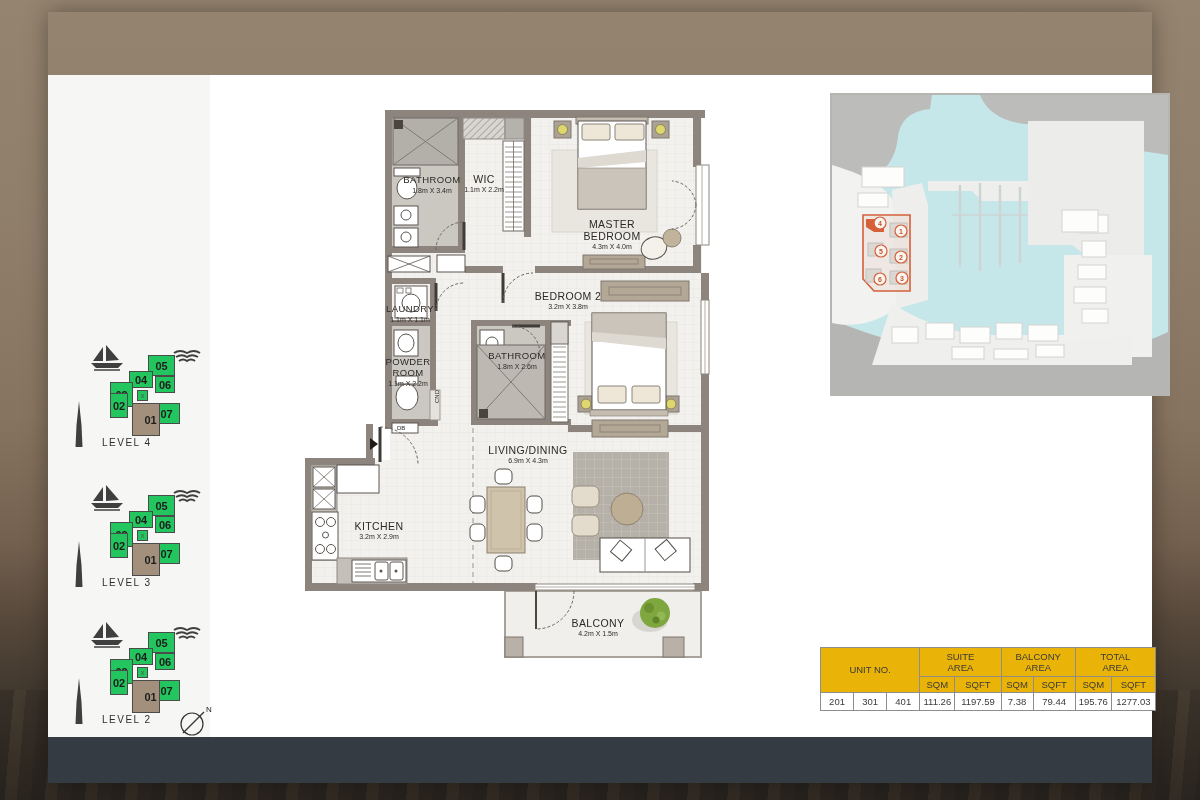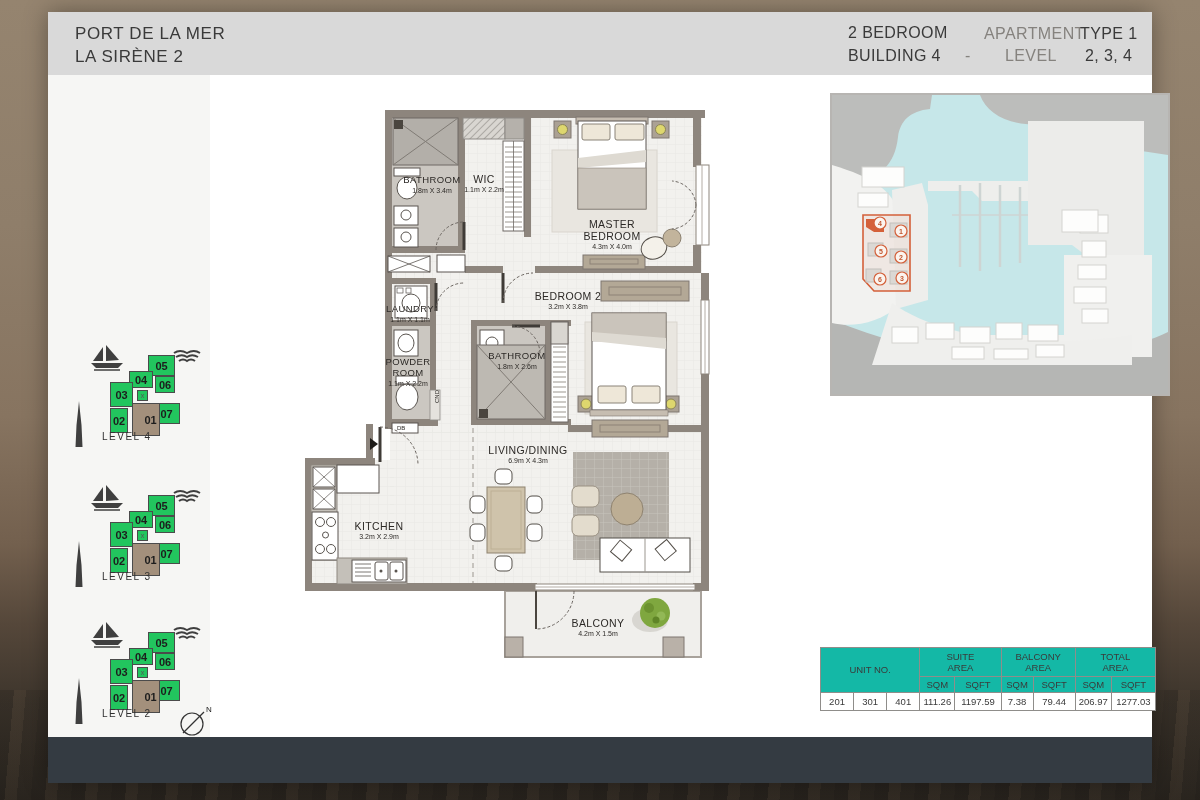--- a/index.html
+++ b/index.html
@@ -13,70 +13,57 @@
   .hdr{position:absolute;left:0;top:0;width:100%;height:63px;background:#d9d9d9;}
   .body{position:absolute;left:0;top:63px;width:100%;height:662px;background:#ffffff;}
   .sidebar{position:absolute;left:0;top:0;width:162px;height:100%;background:#f6f6f4;}
   .footer{position:absolute;left:0;bottom:0;width:100%;height:46px;background:#343b42;}
   
   .title{position:absolute;left:27px;top:10px;font-size:17px;letter-spacing:.6px;line-height:1.38;color:#3a3a3a;}
   .hr-lbl{position:absolute;font-size:16px;letter-spacing:.4px;white-space:nowrap;}
   .muted{color:#85827e;}
   
   .lvl{position:absolute;left:14px;width:150px;height:122px;}
-  .lvl .cap{position:absolute;left:40px;top:88px;font-size:10px;letter-spacing:1.5px;color:#2f2f2f;}
+  .lvl .cap{position:absolute;left:40px;top:94px;font-size:10px;letter-spacing:1.5px;color:#2f2f2f;}
   .fp{position:absolute;left:48px;top:10px;width:80px;height:98px;}
   .cell{position:absolute;background:#22c55e;border:1px solid #4b4b4b;display:flex;align-items:center;justify-content:center;
         font-size:11px;font-weight:bold;color:#1d1d1d;box-sizing:border-box;}
   .u05{left:38px;top:2px;width:27px;height:21px}
   .u04{left:19px;top:18px;width:24px;height:17px}
   .u06{left:45px;top:23px;width:20px;height:17px}
   .u03{left:0px;top:29px;width:23px;height:25px}
   .u07{left:43px;top:50px;width:27px;height:21px}
-  .u02{left:0px;top:55px;width:18px;height:25px}
+  .u02{left:0px;top:40px;width:18px;height:25px}
   .u01{left:22px;top:50px;width:28px;height:33px;background:#a3907c;padding-left:9px;}
   .ubx{left:27px;top:37px;width:11px;height:11px;font-size:7px;font-weight:normal;color:#555;}
   .sb-icon{position:absolute;}
   
   .plan{position:absolute;left:247px;top:30px;width:430px;height:565px;}
   .rlabel{position:absolute;transform:translateX(-50%);text-align:center;color:#2c2926;line-height:1.15;}
   .rlabel .nm{font-size:9.5px;font-weight:normal;letter-spacing:.4px;display:block;white-space:pre-line;}
   .rlabel .big{font-size:10.5px;}
   .rlabel .dm{font-size:7px;display:block;margin-top:1px;}
   .tiny{position:absolute;font-size:6px;color:#2c2926;}
   
   .map{position:absolute;left:782px;top:18px;width:340px;height:303px;border:2px solid #b7b5b2;box-sizing:border-box;background:#c6e7e9;}
   
   .tblwrap{position:absolute;left:772px;top:572px;width:336px;}
   table.areas{border-collapse:collapse;width:100%;table-layout:fixed;font-size:9.5px;color:#3a3a3a;}
   table.areas td{border:1px solid #8f8d8a;text-align:center;padding:1px 0;background:#fff;}
-  table.areas td.h{background:#14b8a6;white-space:pre-line;line-height:1.2;}
+  table.areas td.h{background:#eab308;white-space:pre-line;line-height:1.2;}
   table.areas tr.r1 td{height:26px;}
   table.areas tr.r2 td{height:13px;}
   table.areas tr.r3 td{height:15px;}
 </style>
 </head>
 <body>
 
 <div class="stage">
   <div class="page">
 
-    <div class="hdr">
-      <div class="title">
-        <div>PORT DE LA MER</div>
-        <div>LA SIRÈNE 2</div>
-      </div>
-      <span class="hr-lbl" style="left:800px;top:12px;">2 BEDROOM</span>
-      <span class="hr-lbl muted" style="left:936px;top:13px;">APARTMENT</span>
-      <span class="hr-lbl" style="left:1032px;top:13px;">TYPE 1</span>
-      <span class="hr-lbl" style="left:800px;top:35px;">BUILDING 4</span>
-      <span class="hr-lbl muted" style="left:917px;top:35px;">-</span>
-      <span class="hr-lbl muted" style="left:957px;top:35px;">LEVEL</span>
-      <span class="hr-lbl" style="left:1037px;top:35px;">2, 3, 4</span>
-    </div>
 
     <div class="body">
       <div class="sidebar"></div>
 
       <div class="lvl" style="top:268px;">
         <svg class="sb-icon" style="left:26px;top:2px;" width="44" height="26" viewBox="0 0 44 26">
           <polygon points="15,2 15,16 5,16" fill="#3f3f3f"></polygon>
             <polygon points="18,0 18,16 31,15" fill="#3f3f3f"></polygon>
           <path d="M3,18 H35 L30,23 H8 Z" fill="#3f3f3f"></path>
             <path d="M6,25 H32" stroke="#3f3f3f" stroke-width="1.5" fill="none"></path>
@@ -540,21 +527,21 @@
             <td class="h">SQFT</td>
           </tr>
           <tr class="r3">
             <td>201</td>
             <td>301</td>
             <td>401</td>
             <td>111.26</td>
             <td>1197.59</td>
             <td>7.38</td>
             <td>79.44</td>
-            <td>206.97</td>
+            <td>195.76</td>
             <td>1277.03</td>
           </tr>
         </tbody>
           </table>
       </div>
     </div>
 
     <div class="footer"></div>
   </div>
 </div>

